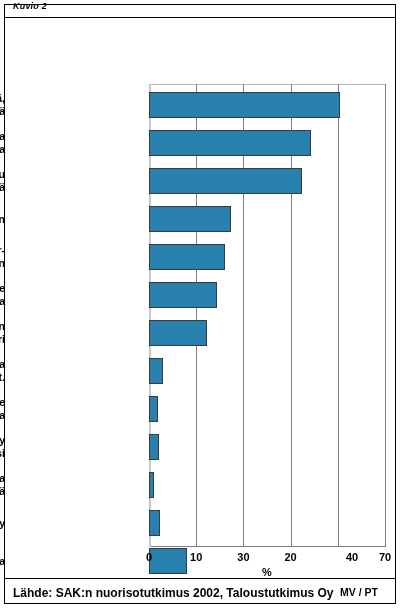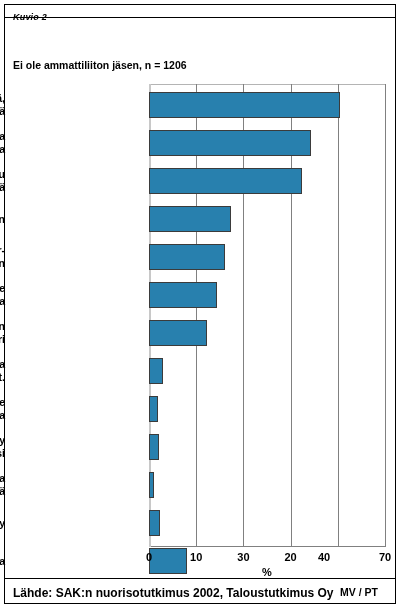--- a/index.html
+++ b/index.html
@@ -68,21 +68,21 @@
     top: 578px;
     width: 392px;
     height: 1px;
     background: #000000;
   }
 
   
   .kuvio {
     position: absolute;
     left: 13px;
-    top: 12px;
+    top: 1px;
     font-size: 9px;
     font-style: italic;
     font-weight: bold;
     color: #000000;
     letter-spacing: 0.2px;
     white-space: nowrap;
   }
   .main-title {
     position: absolute;
     left: 12px;
@@ -233,21 +233,20 @@
 <div id="page">
 
   <div class="frame-left"></div>
   <div class="frame-right"></div>
   <div class="frame-top"></div>
   <div class="frame-bottom"></div>
   <div class="rule-under-kuvio"></div>
   <div class="rule-above-source"></div>
 
   <div class="kuvio">Kuvio 2</div>
-  <div class="subtitle-2">Ei ole ammattiliiton jäsen, n = 1206</div>
 
   <div id="plot">
     <div class="plot-border-top"></div>
     <div class="plot-border-bottom"></div>
     <div class="plot-border-right"></div>
     <div class="axis-line"></div>
     <div id="gridlines">
         <div class="gridline" style="left: 47.2px;"></div>
         <div class="gridline" style="left: 94.4px;"></div>
         <div class="gridline" style="left: 141.6px;"></div>
@@ -346,21 +345,21 @@
       </div>
       <div class="cat-label" style="top: 554.5px;">
         <div>Ei vastausta</div>
       </div>
     </div>
   <div id="tick-labels">
       <div class="tick-label" style="left: 149px;">0</div>
       <div class="tick-label" style="left: 196.2px;">10</div>
       <div class="tick-label" style="left: 243.4px;">30</div>
       <div class="tick-label" style="left: 290.6px;">20</div>
-      <div class="tick-label" style="left: 324px;">40</div>
+      <div class="tick-label" style="left: 352px;">40</div>
       <div class="tick-label" style="left: 385px;">70</div>
     </div>
 
   <div class="axis-unit">%</div>
 
   <div class="source-text">Lähde: SAK:n nuorisotutkimus 2002, Taloustutkimus Oy</div>
   <div class="credit-text">MV / PT</div>
 
 </div>
 

